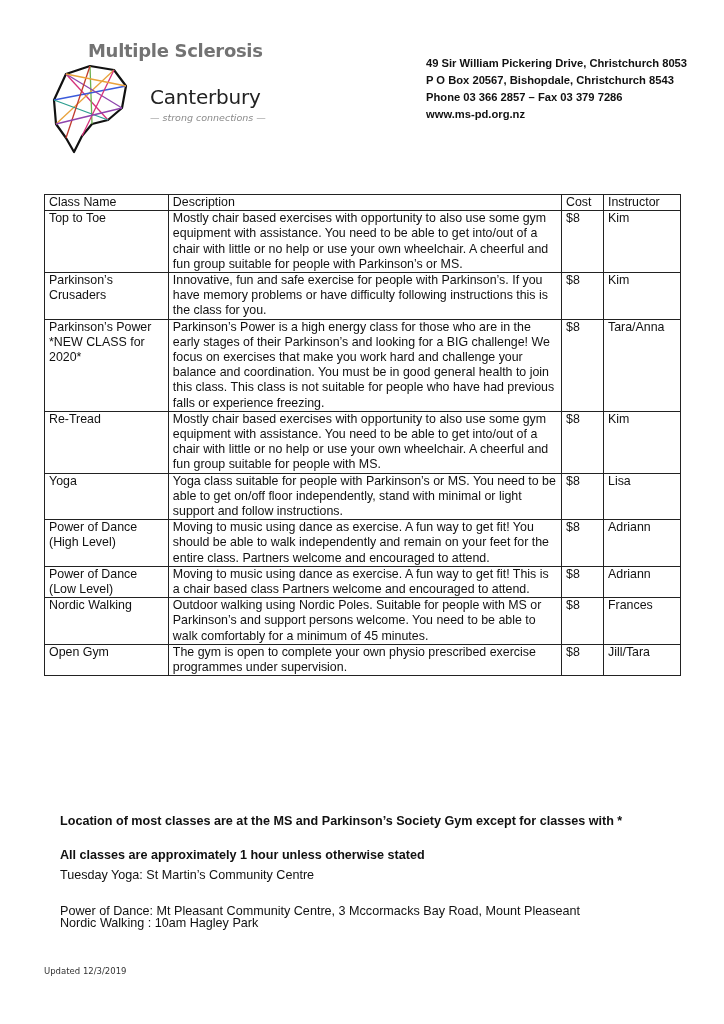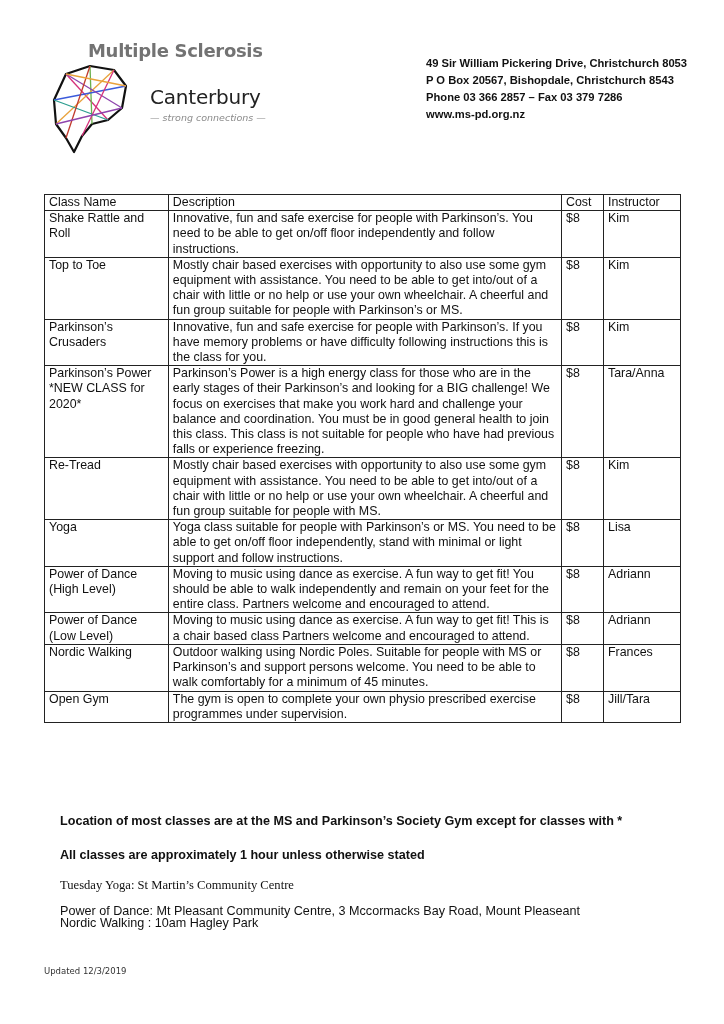--- a/index.html
+++ b/index.html
@@ -19,21 +19,21 @@
   table.classes td, table.classes th { border: 1.5px solid #222; vertical-align: top; padding: 0 4px; text-align: left; font-weight: normal; }
   table.classes th { padding-top: 0; }
   col.c1 { width: 124px; } col.c2 { width: 394px; } col.c3 { width: 42px; } col.c4 { width: 77px; }
   .pad-extra td { padding-bottom: 8px; }
 
   .notes { position: absolute; left: 44px; top: 798px; font-family: "Liberation Sans", sans-serif; font-size: 12.6px; color: #111; }
   .notes p { margin: 16px; white-space: nowrap; }
   .notes .b { font-weight: bold; }
   .n1 { position: absolute; top: 0; left: 0; }
   .n2 { position: absolute; top: 34px; left: 0; }
-  .n3 { position: absolute; top: 64px; left: 0; font-family: Liberation Serif, serif; }
+  .n3 { position: absolute; top: 54px; left: 0; }
   .n4 { position: absolute; top: 90px; left: 0; }
   .n5 { position: absolute; top: 102px; left: 0; }
 
   .updated { position: absolute; left: 44px; top: 966px; font-family: "DejaVu Sans", sans-serif; font-size: 8.5px; color: #333; }
 </style>
 </head>
 <body>
 
 <div class="logo">
   <svg class="brain" width="80" height="92" viewBox="0 0 80 92">
@@ -70,26 +70,20 @@
     </colgroup>
   <thead>
     <tr>
       <th>Class Name</th>
       <th>Description</th>
       <th>Cost</th>
       <th>Instructor</th>
     </tr>
   </thead>
   <tbody>
-    <tr>
-      <td>Shake Rattle and Roll</td>
-      <td>Innovative, fun and safe exercise for people with Parkinson’s. You need to be able to get on/off floor independently and follow instructions.</td>
-      <td>$8</td>
-      <td>Kim</td>
-    </tr>
     <tr>
       <td>Top to Toe</td>
       <td>Mostly chair based exercises with opportunity to also use some gym equipment with assistance. You need to be able to get into/out of a chair with little or no help or use your own wheelchair. A cheerful and fun group suitable for people with Parkinson’s or MS.</td>
       <td>$8</td>
       <td>Kim</td>
     </tr>
     <tr>
       <td>Parkinson’s Crusaders</td>
       <td>Innovative, fun and safe exercise for people with Parkinson’s.  If you have memory problems or have difficulty following instructions this is the class for you.</td>
       <td>$8</td>

